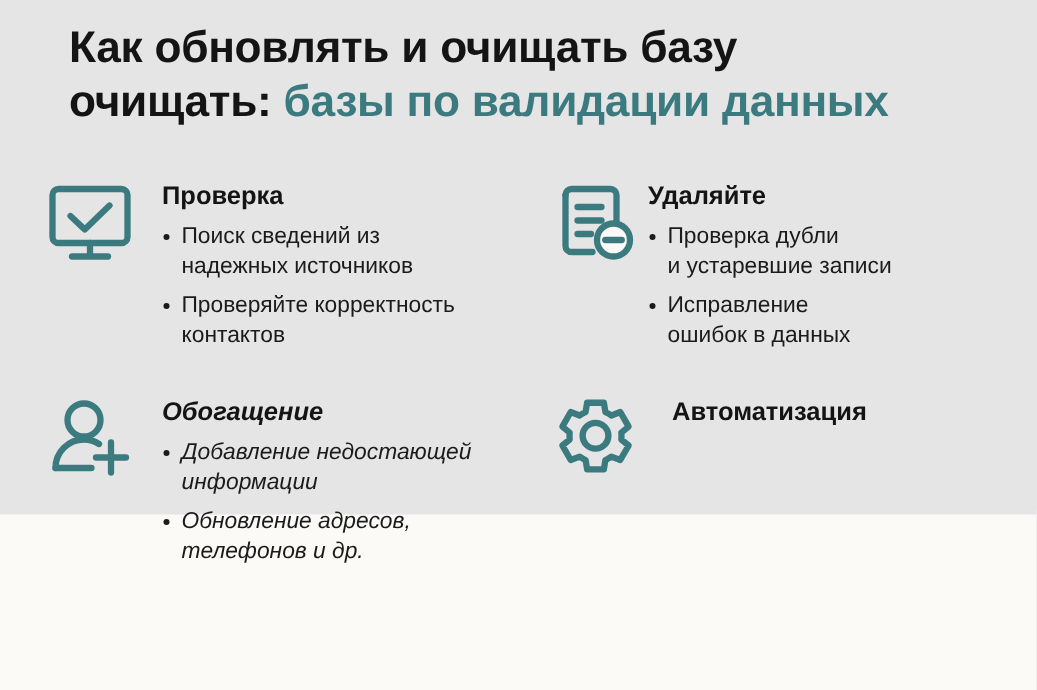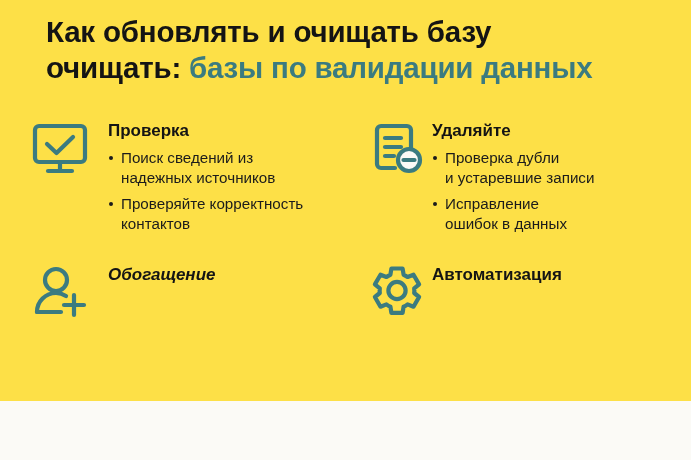--- a/index.html
+++ b/index.html
@@ -11,22 +11,22 @@
     height: 460px;
     background: #fbfaf6;
     font-family: "Liberation Sans", sans-serif;
     color: #1b1b1b;
     overflow: hidden;
   }
 
   .poster {
     position: relative;
     width: 691px;
-    height: 401px;
-    background: #fde047;
+    height: 343px;
+    background: #e5e5e5;
     box-sizing: border-box;
   }
 
   
   .title-block {
     position: absolute;
     left: 46px;
     top: 14px;
     width: 610px;
   }
@@ -97,21 +97,21 @@
 
   
   #block-check      { left: 30px;  top: 118px; width: 330px; }
   #block-clean      { left: 368px; top: 118px; width: 310px; }
   #block-enrich     { left: 30px;  top: 262px; width: 330px; }
   #block-automation { left: 366px; top: 262px; width: 315px; }
 
   #block-check .block-body      { left: 78px; }
   #block-clean .block-body      { left: 64px; }
   #block-enrich .block-body     { left: 78px; font-style: italic; }
-  #block-automation .block-body { left: 66px; }
+  #block-automation .block-body { left: 82px; }
 
   .icon-svg { display: block; }
 </style>
 </head>
 <body>
 
 <div class="poster">
 
   <div class="title-block">
     <div class="title-line">Как обновлять и очищать базу</div>
@@ -166,20 +166,26 @@
       <svg class="icon-svg" width="62" height="62" viewBox="0 0 62 62" fill="none" stroke="#3b7b80" stroke-width="4.2" stroke-linecap="round" stroke-linejoin="round">
         <circle cx="26" cy="18" r="11"></circle>
         <path d="M7 50 a19 19 0 0 1 19 -19 a19 19 0 0 1 10 3"></path>
         <path d="M7 50 L31 50"></path>
         <path d="M44 33 L44 53"></path>
         <path d="M34 43 L54 43"></path>
       </svg>
     </div>
     <div class="block-body">
       <div class="block-heading">Обогащение</div>
+      <ul class="bullets">
+        <li>Добавление недостающей
+информации</li>
+        <li>Обновление адресов,
+телефонов и др.</li>
+      </ul>
     </div>
   </div>
 
   <div class="block" id="block-automation">
     <div class="block-icon">
       <svg class="icon-svg" width="62" height="62" viewBox="0 0 62 62" fill="none" stroke="#3b7b80" stroke-width="4.2" stroke-linecap="round" stroke-linejoin="round">
         <path d="M25.4 6.5 h11.2 l1.0 6.2 a19 19 0 0 1 4.0 2.3 l5.9 -2.3 l5.6 9.7 l-4.9 4.0
                  a19 19 0 0 1 0 4.6 l4.9 4.0 l-5.6 9.7 l-5.9 -2.3 a19 19 0 0 1 -4.0 2.3
                  l-1.0 6.2 h-11.2 l-1.0 -6.2 a19 19 0 0 1 -4.0 -2.3 l-5.9 2.3 l-5.6 -9.7
                  l4.9 -4.0 a19 19 0 0 1 0 -4.6 l-4.9 -4.0 l5.6 -9.7 l5.9 2.3

